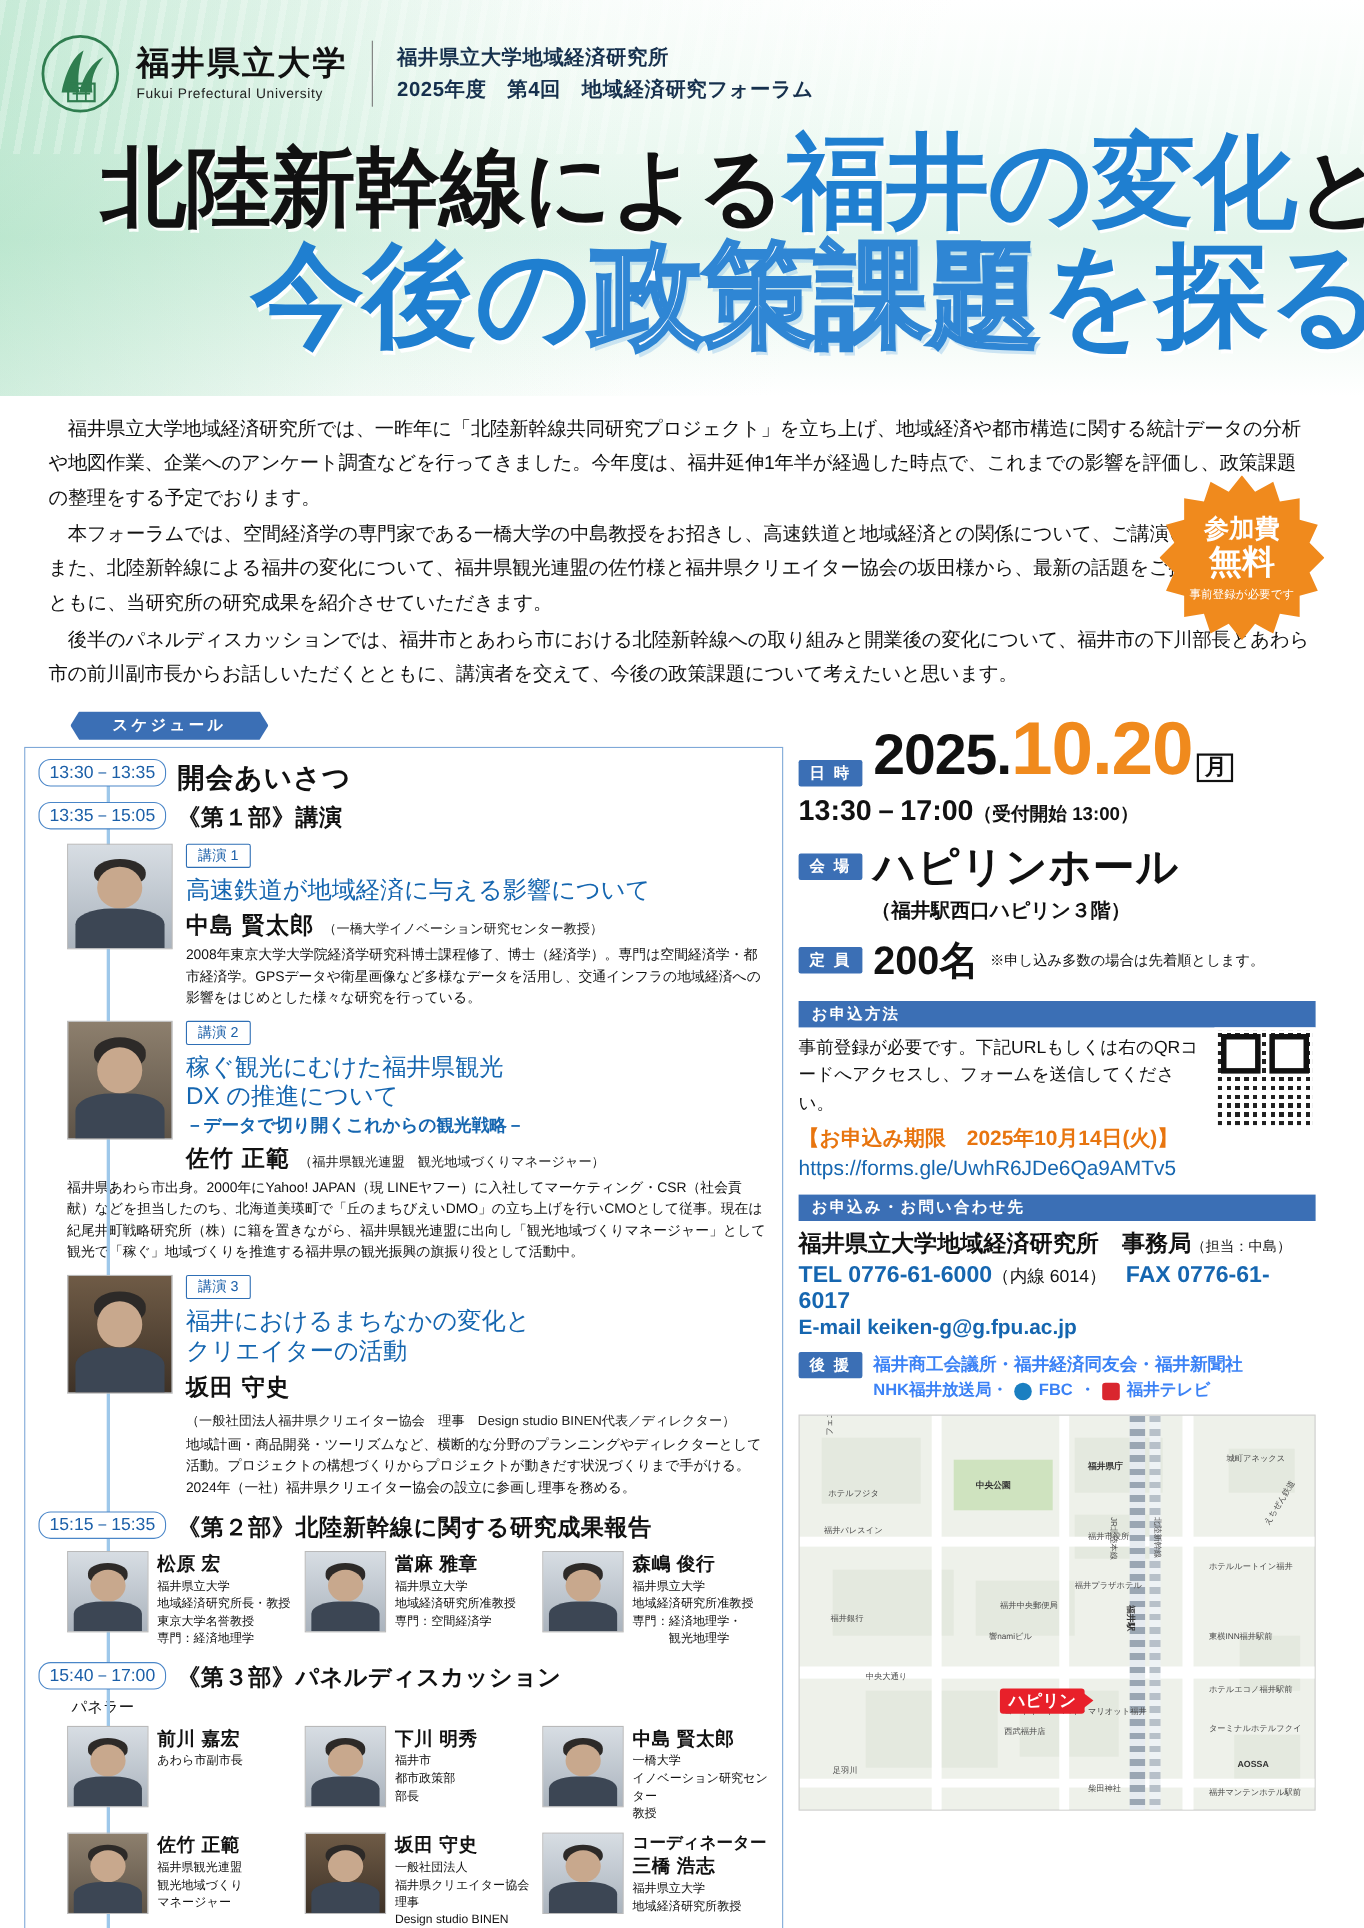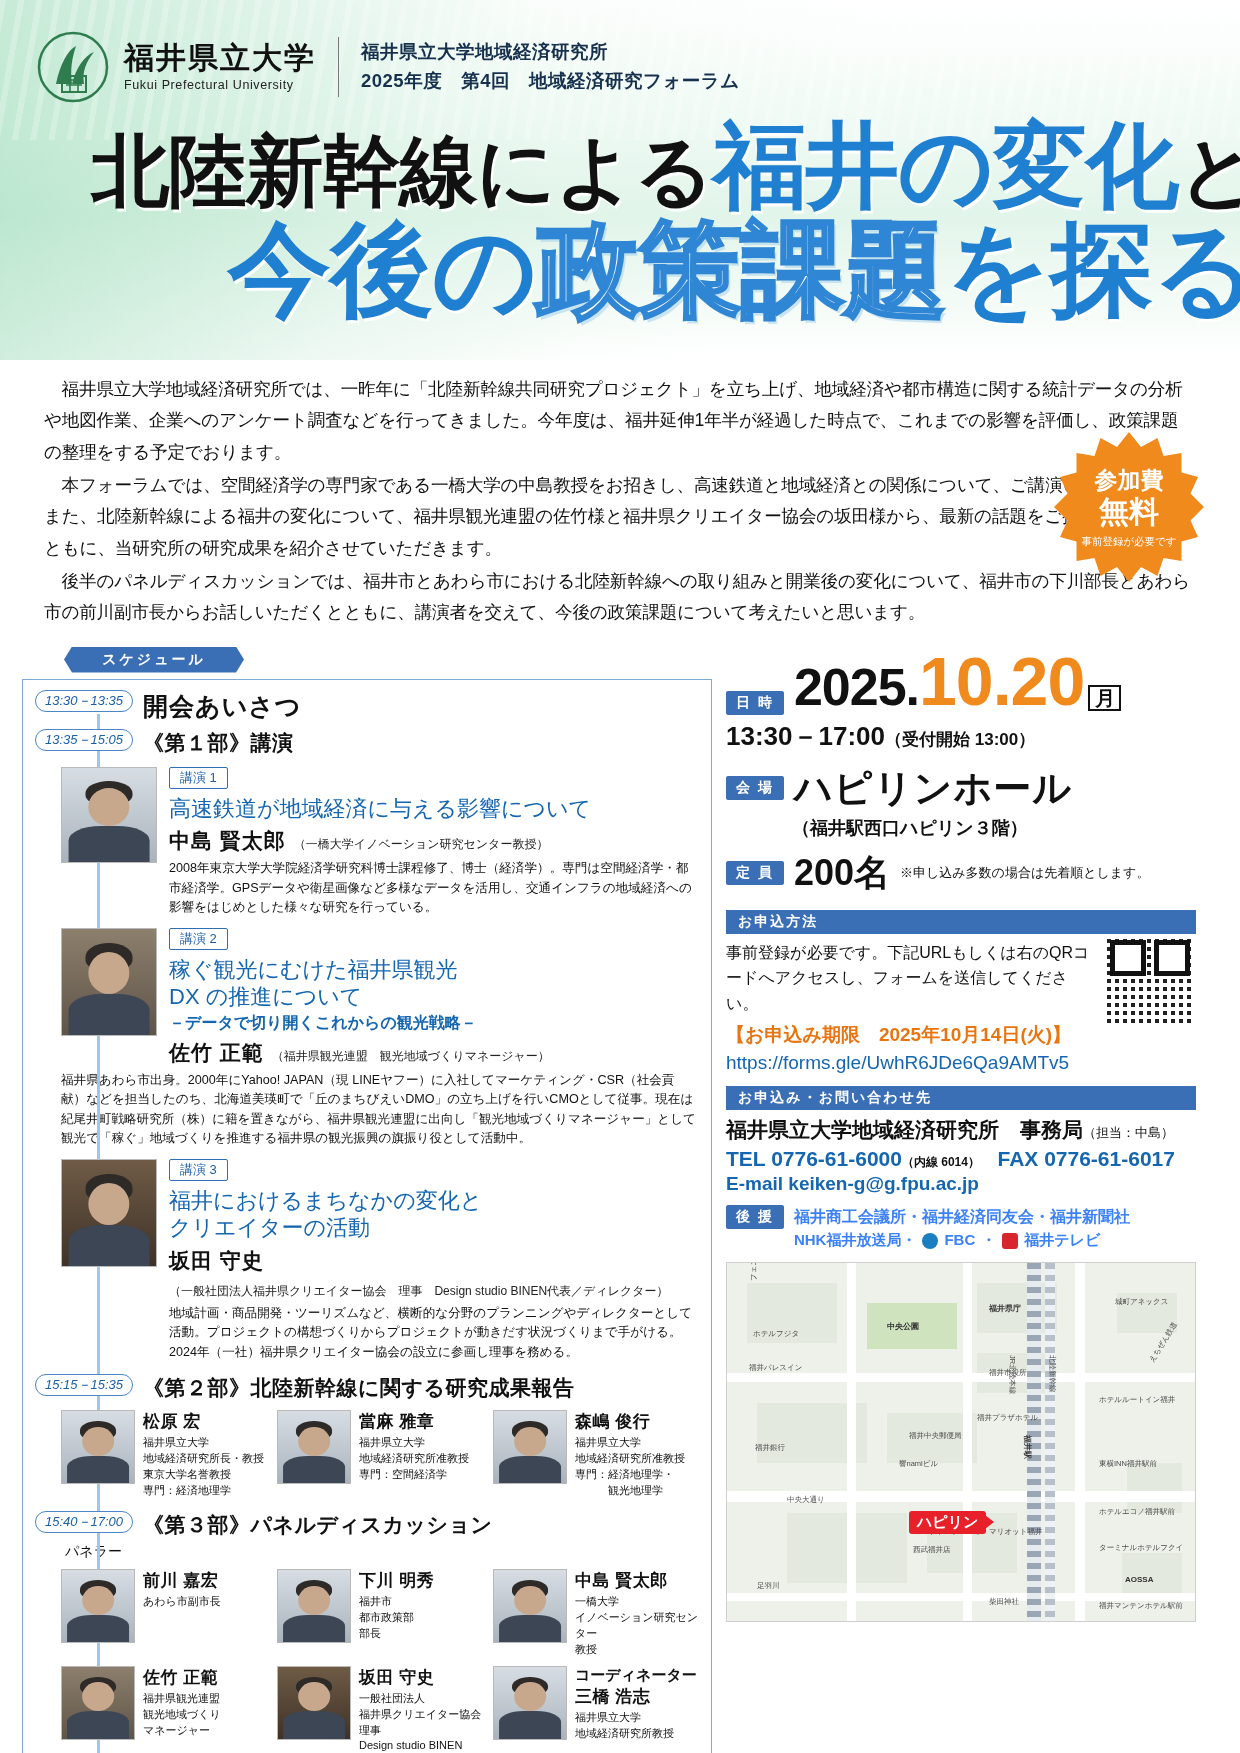--- a/index.html
+++ b/index.html
@@ -147,26 +147,25 @@
   }
   .timeline {
     position:absolute; left:74px; top:34px; bottom:16px; width:3px;
     background:#9ec8ea;
   }
   .time-pill {
     display:inline-flex; align-items:center; justify-content:center;
     border:1px solid #4a86c8;
     border-radius:11px;
     color:#1b5fa8;
-    font-size:13px;
+    font-size:16px;
     padding:1px 9px;
     background:#fff;
     position:relative; z-index:2;
     white-space:nowrap;
-    font-style:italic;
   }
   .row-t { display:flex; align-items:flex-start; gap:10px; }
   .sess-head {
     font-size:25px; font-weight:700; color:#111; letter-spacing:1px;
   }
   .part-label {
     font-size:21px; font-weight:700; color:#111; letter-spacing:.5px;
   }
   .lec-tag {
     display:inline-block;
@@ -281,21 +280,21 @@
   }
   .qr::before, .qr::after {
     content:""; position:absolute; width:26px; height:26px;
     border:5px solid #111; background:#fff;
   }
   .qr::before { top:3px; left:3px; }
   .qr::after { top:3px; right:3px; }
   .contact-name { font-size:21px; font-weight:700; color:#111; margin-top:6px; }
   .contact-name small { font-size:13px; font-weight:400; }
   .tel-line { font-size:21px; font-weight:700; color:#1566b0; margin-top:3px; }
-  .tel-line small { font-size:12px; color:#111; font-weight:700; }
+  .tel-line small { font-size:16px; color:#111; font-weight:400; }
   .mail-line { font-size:19px; font-weight:700; color:#1566b0; margin-top:2px; }
   .support-row { display:flex; gap:10px; align-items:flex-start; margin-top:10px; }
   .support-text { font-size:16px; font-weight:700; line-height:1.5; color:#3b82f6; }
 
   
   .map {
     margin-top:10px;
     width:470px; height:360px;
     border:1px solid #cfcfcf;
     position:relative;

